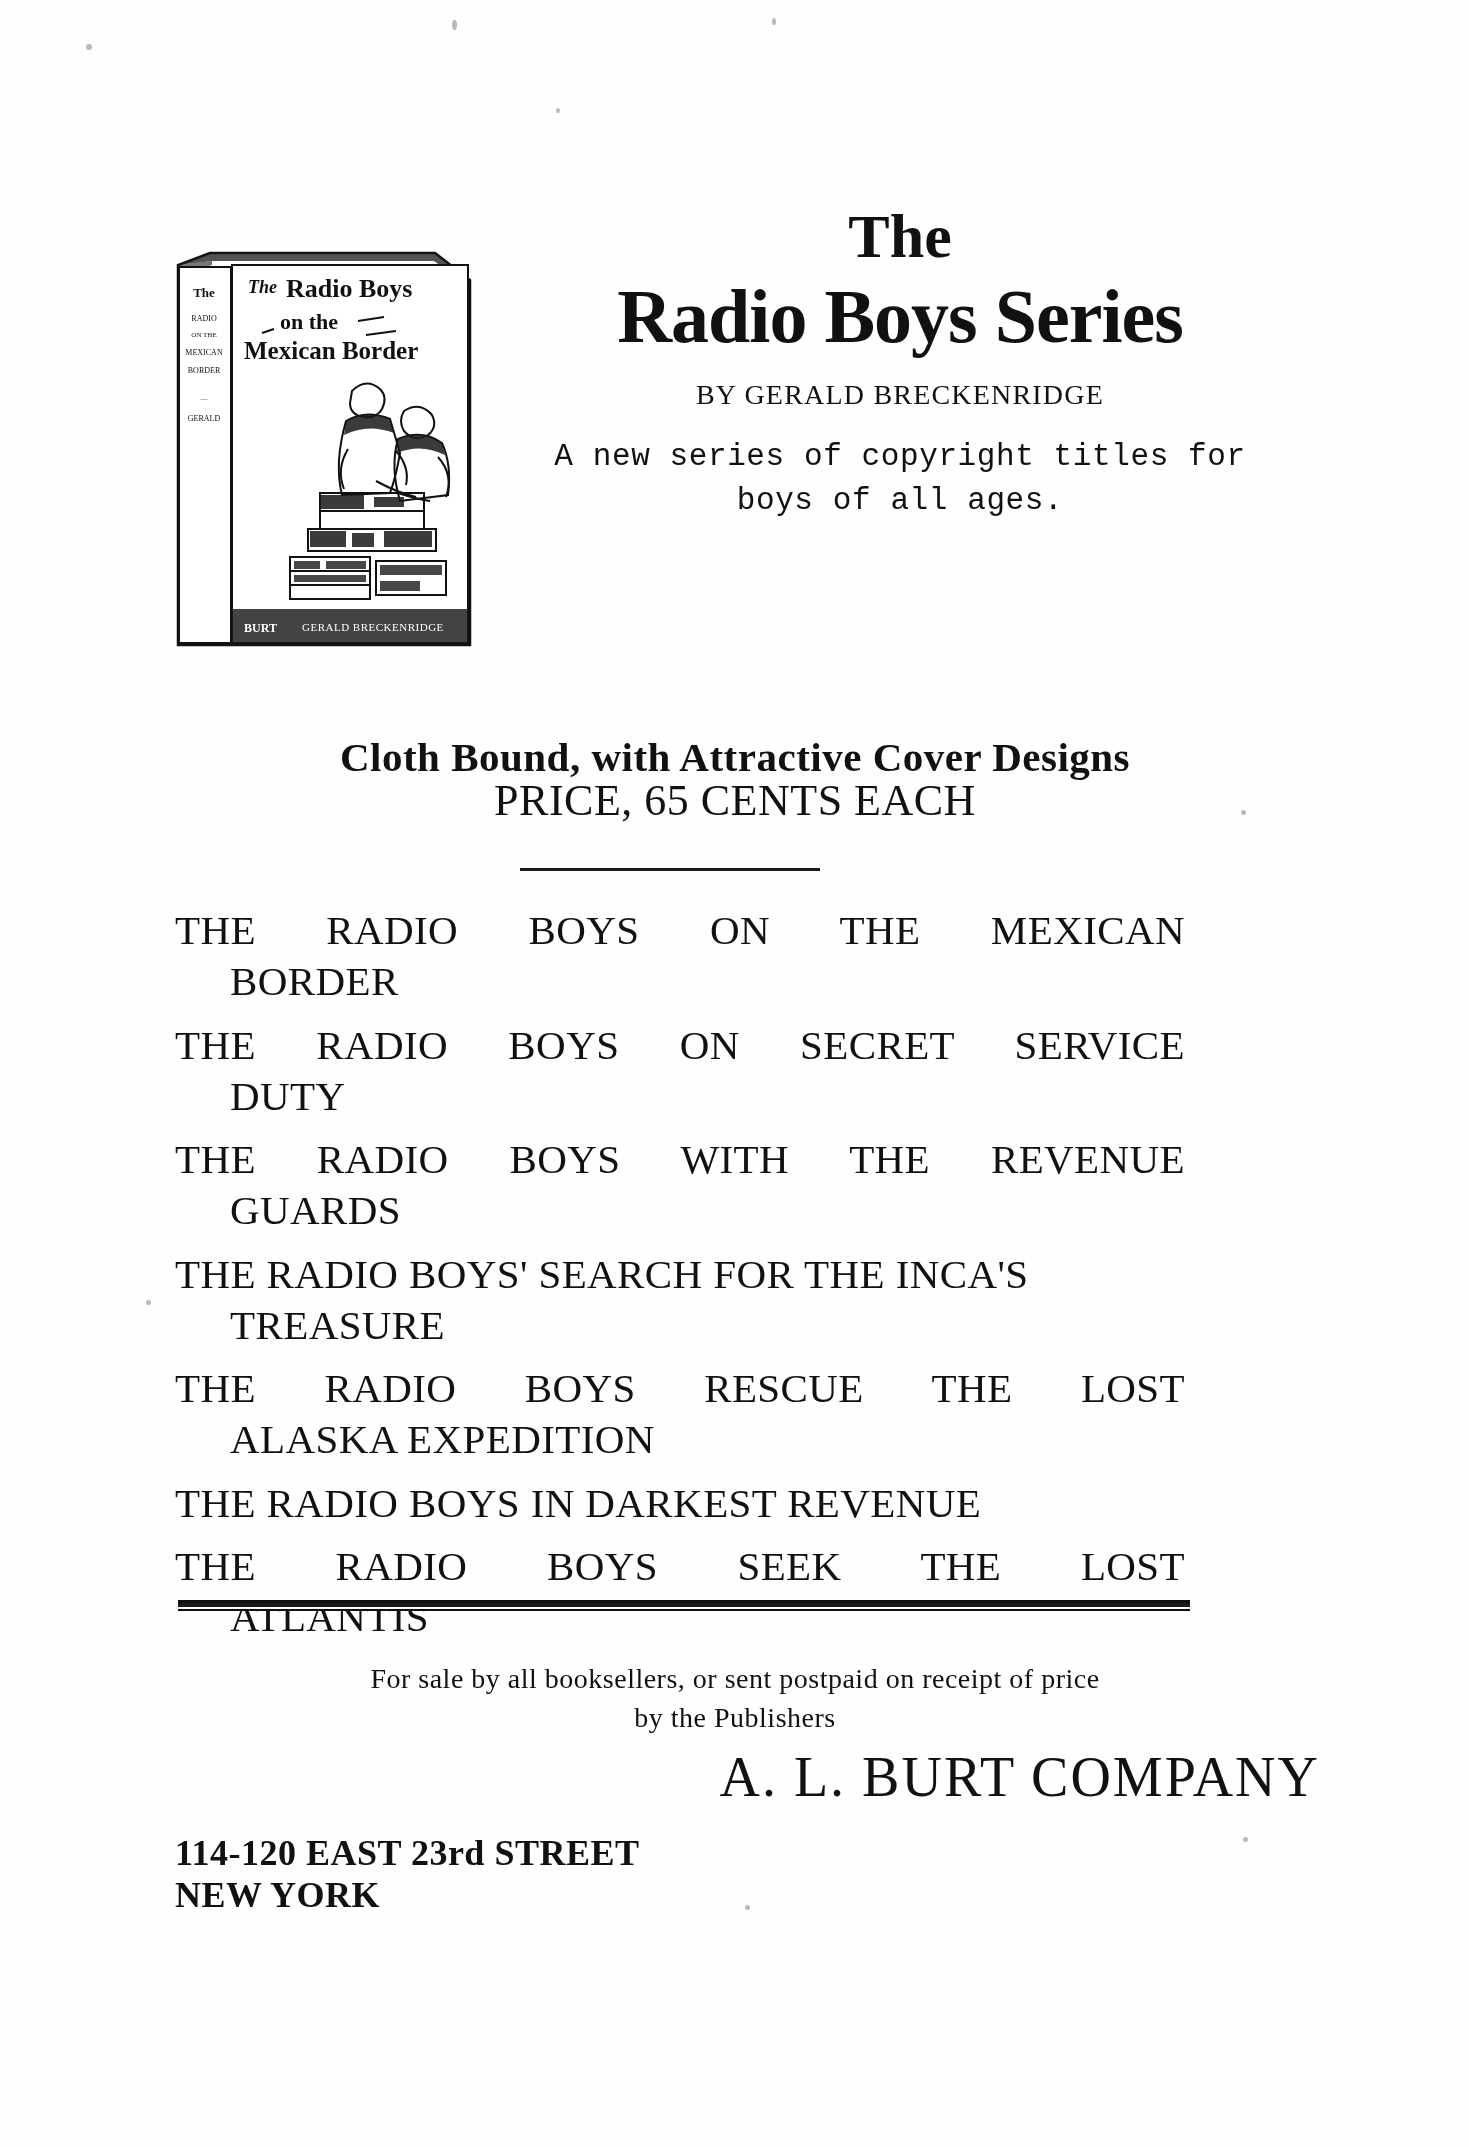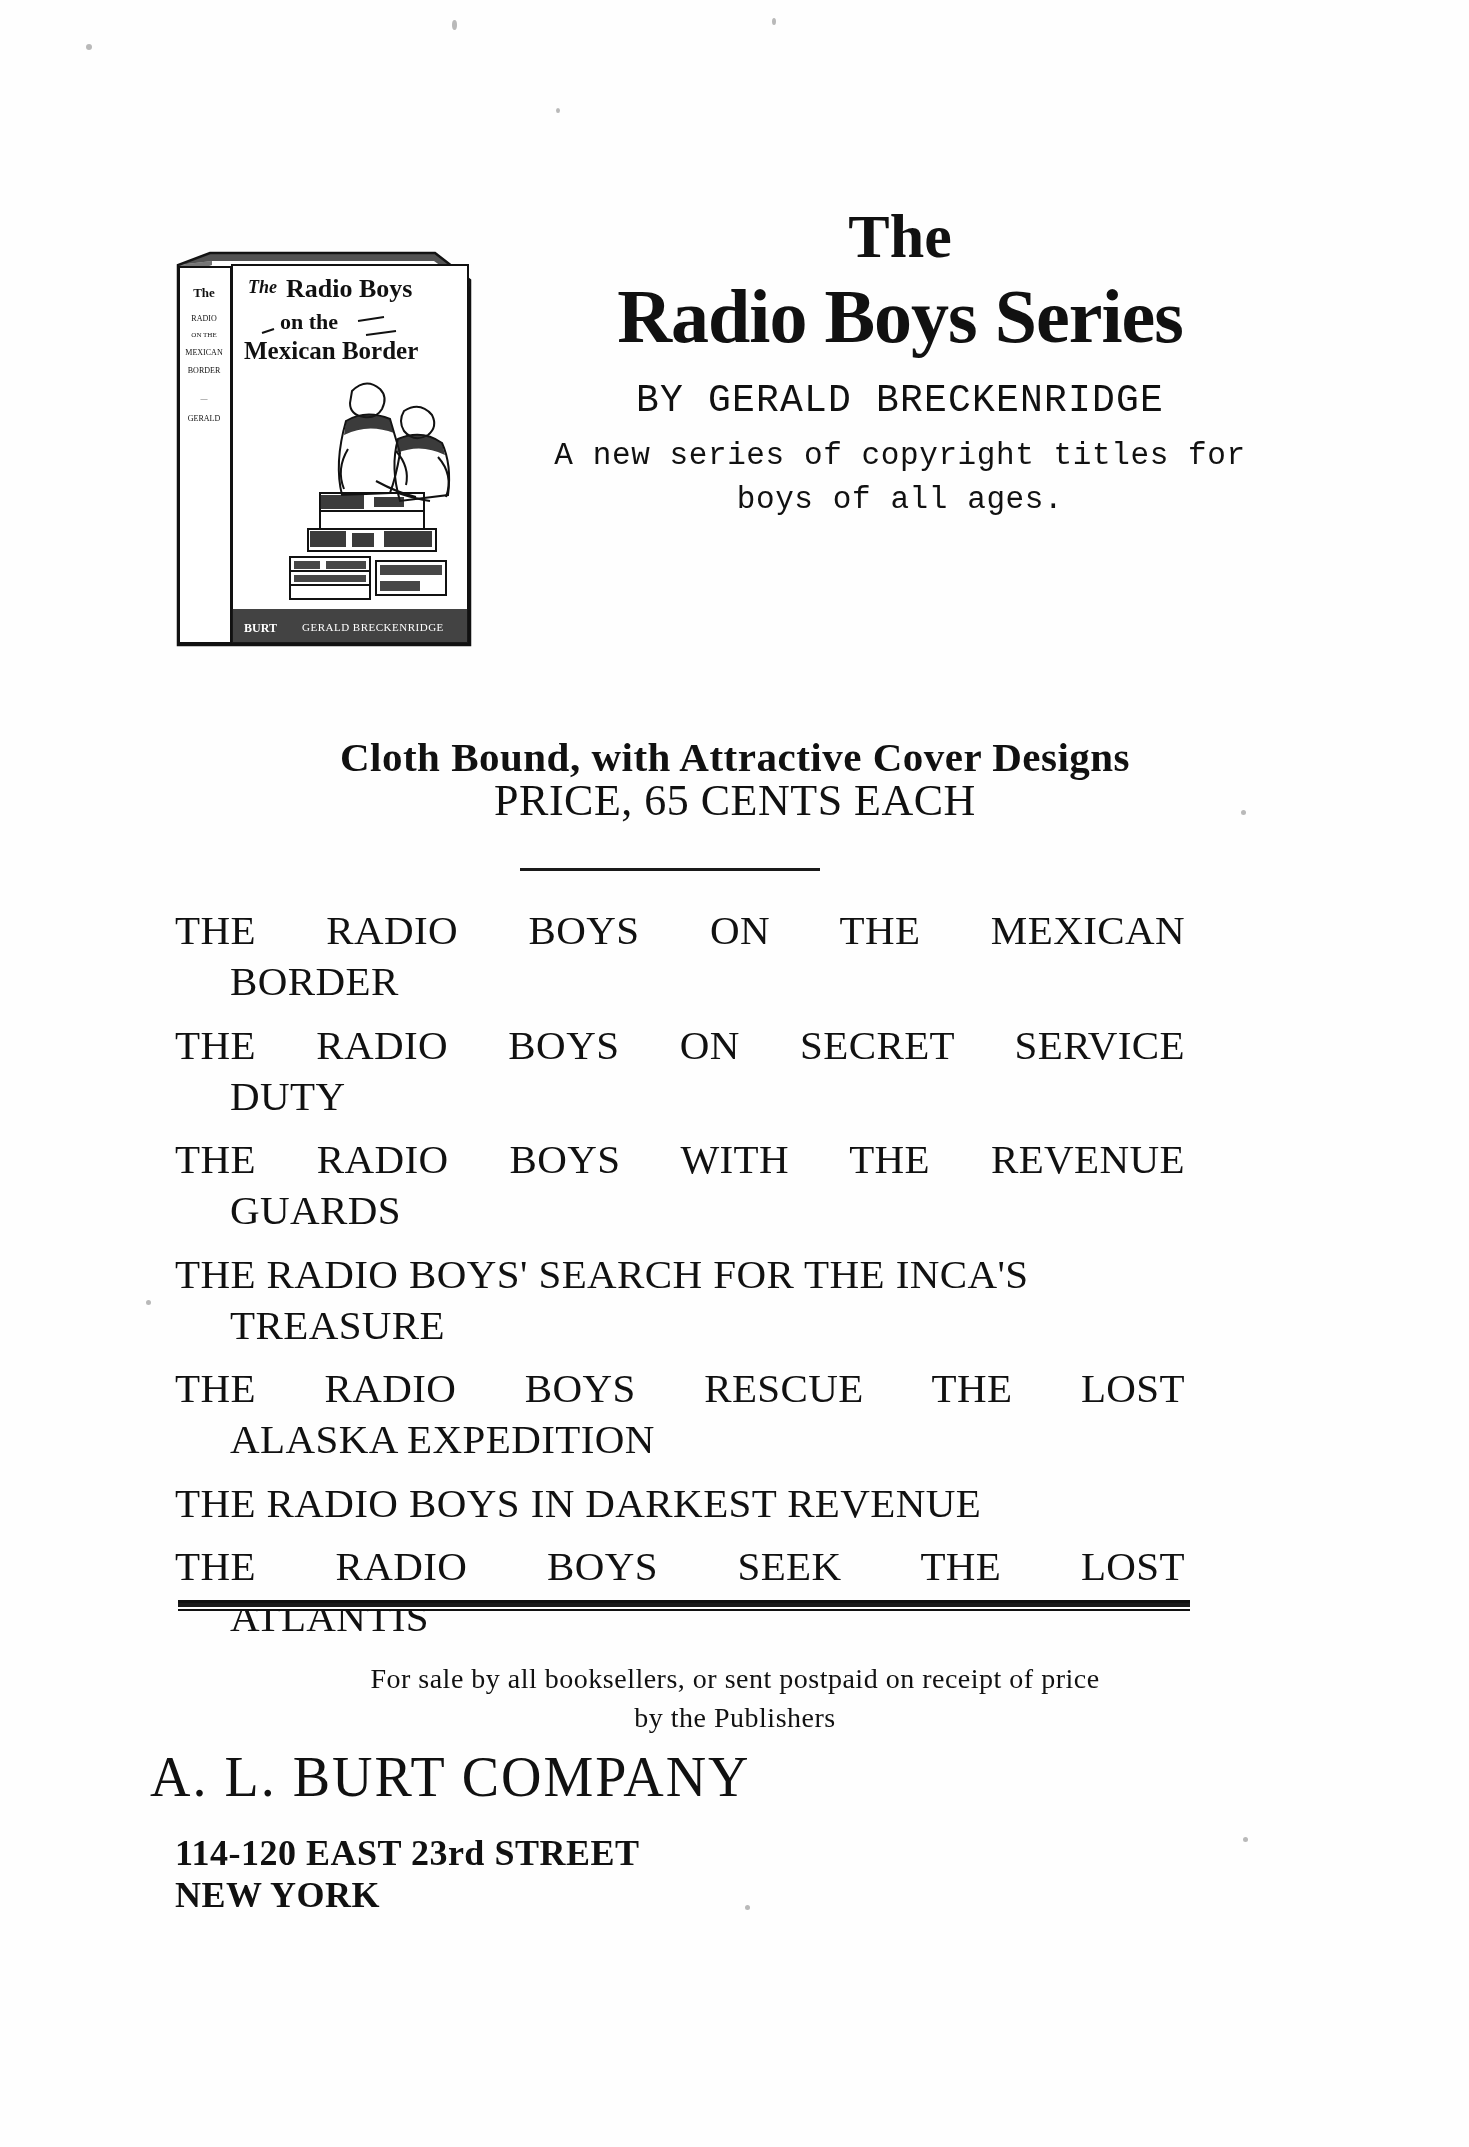--- a/index.html
+++ b/index.html
@@ -63,24 +63,24 @@
   .title-main {
     font-family: "Liberation Serif", serif;
     font-weight: bold;
     font-size: 76px;
     line-height: 1.05;
     margin: 10px 0 22px 0;
     letter-spacing: -1px;
   }
 
   .byline {
-    font-family: Liberation Mono, monospace;
-    font-size: 38px;
+    font-family: Liberation Serif, serif;
+    font-size: 28px;
     letter-spacing: 1.2px;
-    margin: 0 0 12px 0;
+    margin: 0 0 24px 0;
   }
 
   .blurb {
     font-family: Liberation Mono, monospace;
     font-size: 31px;
     line-height: 1.42;
     letter-spacing: 0.6px;
     margin: 0;
   }
 
@@ -182,21 +182,21 @@
     font-size: 28px;
     line-height: 1.38;
     letter-spacing: 0.5px;
   }
 
   .publisher {
     position: absolute;
     left: 150px;
     top: 1745px;
     width: 1170px;
-    text-align: left;
+    text-align: right;
     font-family: "Liberation Serif", serif;
     font-size: 56px;
     letter-spacing: 2px;
   }
 
   .addr-row {
     position: absolute;
     left: 175px;
     top: 1832px;
     width: 1015px;

